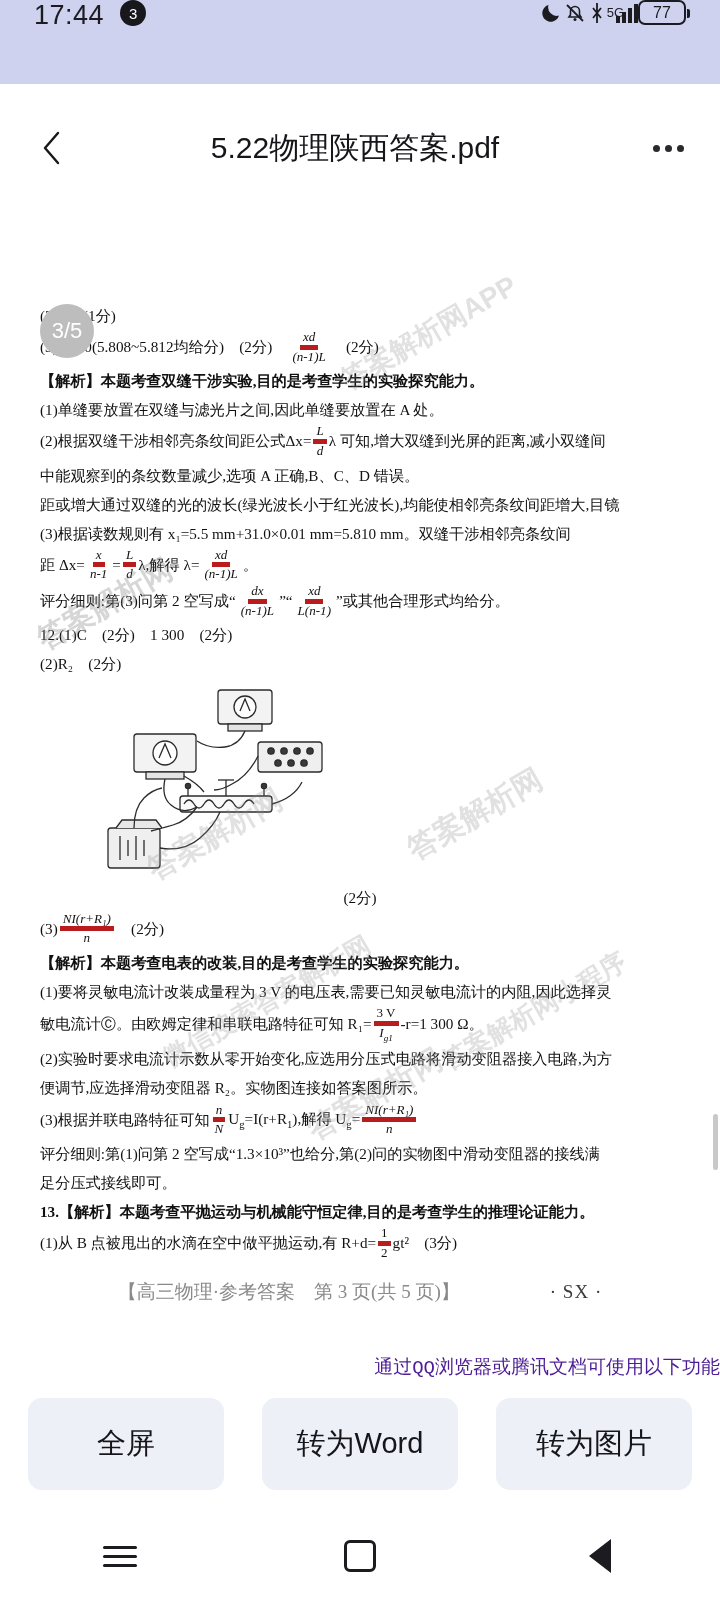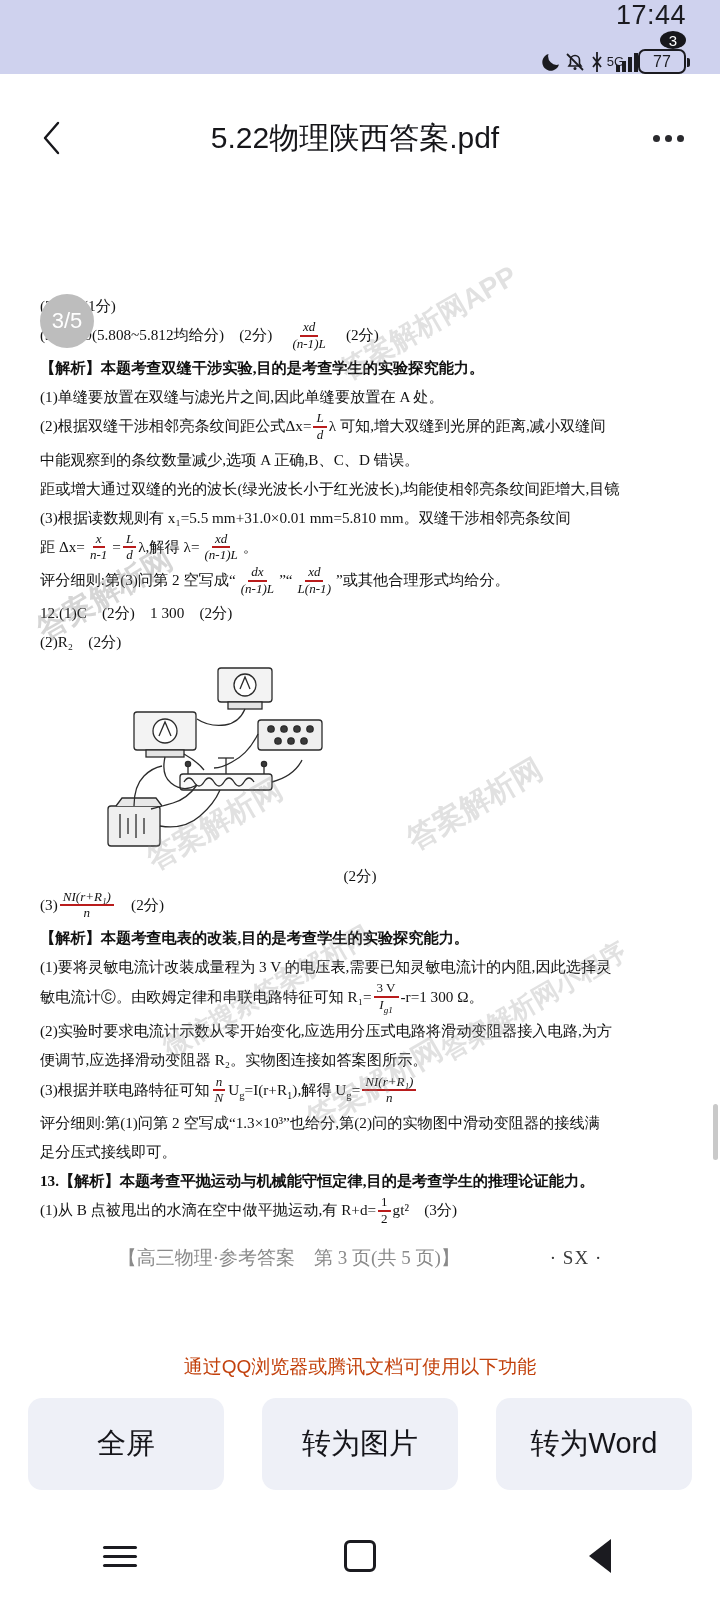--- a/index.html
+++ b/index.html
@@ -7,27 +7,26 @@
   body {
     width: 720px; height: 1604px;
     background: #ffffff;
     font-family: "Liberation Sans", sans-serif;
     overflow: hidden;
     position: relative;
   }
 
   
   .statusbar {
-    height: 74px;
+    height: 84px;
     background: #cfd2ee;
     display: flex;
-    align-items: flex-end;
+    align-items: flex-start;
     padding: 0 34px;
     position: relative;
-    flex-direction: column;
   }
   .sb-time {
     font-size: 27px;
     color: #1b1b20;
     font-weight: 400;
     letter-spacing: .5px;
   }
   .sb-badge {
     width: 26px; height: 26px;
     border-radius: 50%;
@@ -128,21 +127,21 @@
     display: inline-flex;
     flex-direction: column;
     align-items: center;
     vertical-align: middle;
     font-size: .86em;
     line-height: 1.12;
     margin: 0 2px;
     position: relative;
     top: -1px;
   }
-  .frac > span:first-child { border-bottom: 2px solid #b91c1c; padding: 0 3px; }
+  .frac > span:first-child { border-bottom: 5px solid #b91c1c; padding: 0 3px; }
   .frac > span:last-child { padding: 0 3px; }
   .it { font-style: italic; font-family: "Liberation Serif", serif; }
 
   
   .figure {
     margin: 6px 0 0 28px;
     width: 330px; height: 200px;
     position: relative;
   }
   .figure svg { display: block; }
@@ -183,25 +182,25 @@
 
   
   .bottom-sheet {
     position: absolute;
     left: 0; right: 0; bottom: 96px;
     background: #ffffff;
     padding: 0 0 18px 0;
     z-index: 40;
   }
   .sheet-hint {
-    text-align: center;
+    text-align: right;
     font-size: 19px;
-    color: #c2410c;
+    color: #4c1d95;
     padding: 8px 0 18px;
-    font-family: Liberation Sans, sans-serif;
+    font-family: Liberation Mono, monospace;
   }
   .sheet-btns {
     display: flex;
     gap: 38px;
     padding: 0 28px;
   }
   .sheet-btn {
     flex: 1;
     height: 92px;
     background: #eef0f7;
@@ -469,22 +468,22 @@
   <div class="wm light" style="left:150px; top:790px; font-size:26px;">微信搜索答案解析网</div>
   <div class="wm light" style="left:300px; top:880px;">答案解析网</div>
 
   <div class="scroll-ind"></div>
 </div>
 
 <div class="bottom-sheet">
   <div class="sheet-hint">通过QQ浏览器或腾讯文档可使用以下功能</div>
   <div class="sheet-btns">
     <div class="sheet-btn">全屏</div>
+    <div class="sheet-btn">转为Word</div>
     <div class="sheet-btn">转为图片</div>
-    <div class="sheet-btn">转为Word</div>
   </div>
 </div>
 
 <div class="navbar">
   <div class="nav-ico">
     <div class="lines">
         <div></div>
         <div></div>
         <div></div>
       </div>

